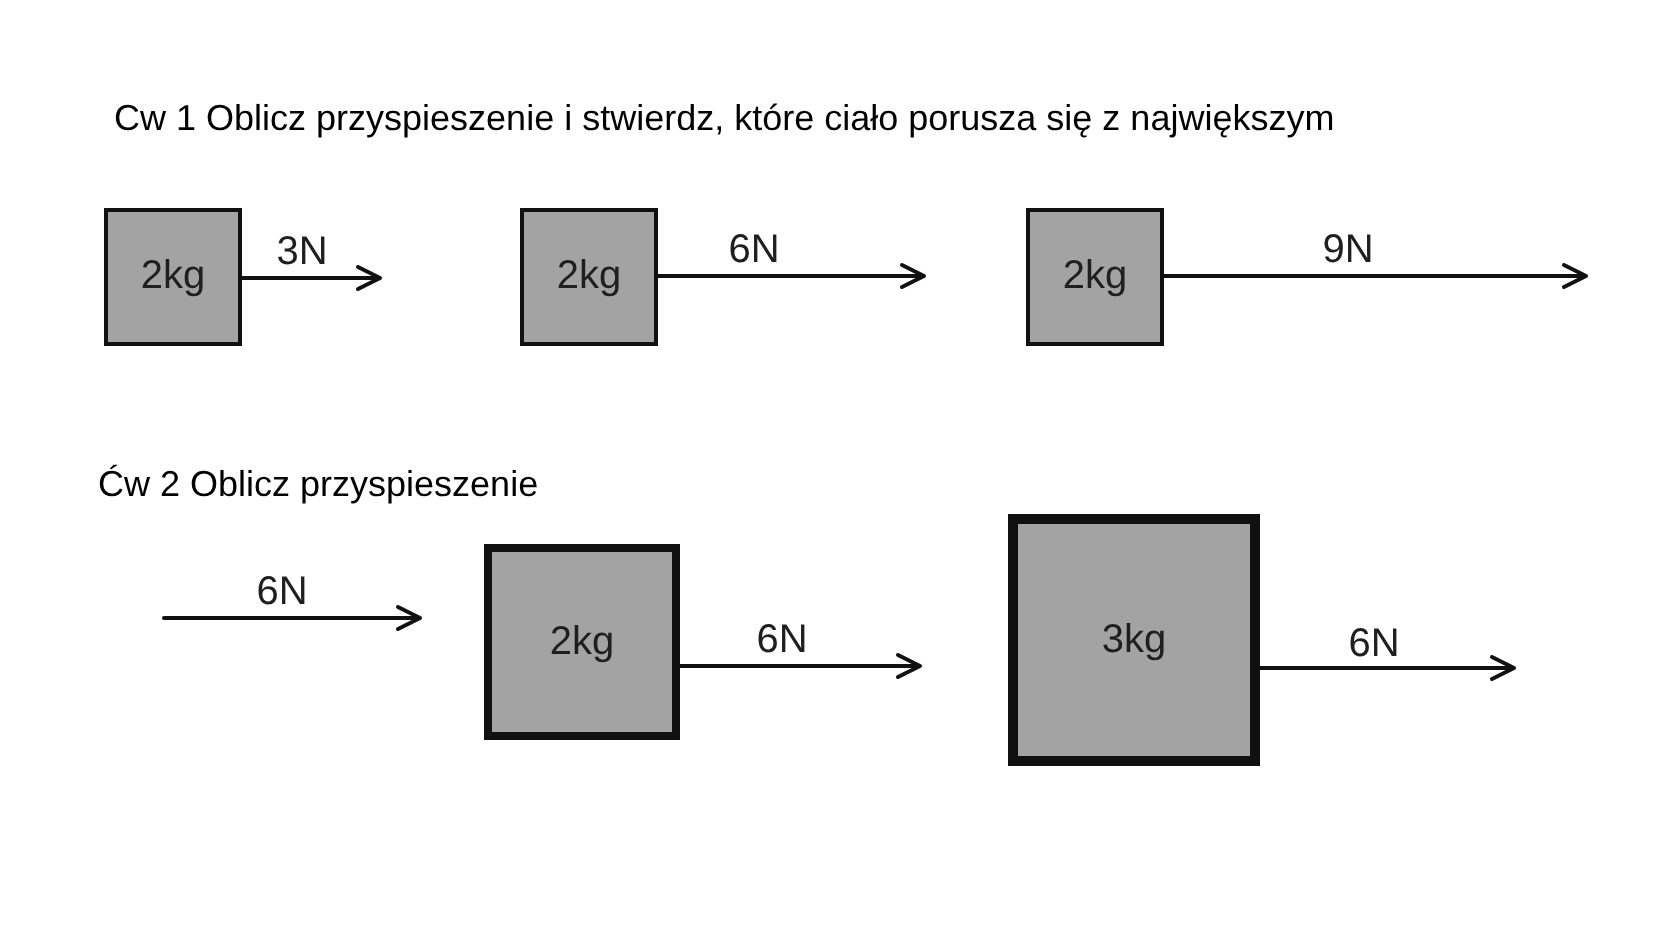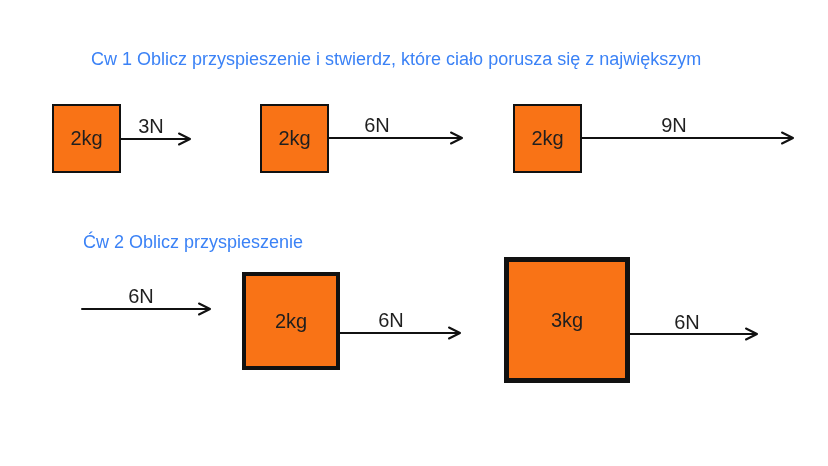--- a/index.html
+++ b/index.html
@@ -14,32 +14,31 @@
     background: #ffffff;
     font-family: "Liberation Sans", "DejaVu Sans", sans-serif;
     color: #212121;
     overflow: hidden;
   }
   .title {
     position: absolute;
     font-size: 18px;
     line-height: 22px;
     white-space: nowrap;
-    color: #3b82f6;
-    margin-left: 34px;
+    color: #000000;
   }
   .t1 { left: 57px; top: 48px; }
   .t2 { left: 49px; top: 231px; }
 
   .mass-box {
     position: absolute;
     box-sizing: border-box;
     border-style: solid;
     border-color: #111111;
-    background: #f97316;
+    background: #a3a3a3;
     display: flex;
     align-items: center;
     justify-content: center;
     font-size: 20px;
     color: #1f1f1f;
   }
   .b-a1 { left: 52px;  top: 104px; width: 69px;  height: 69px;  border-width: 2px; }
   .b-a2 { left: 260px; top: 104px; width: 69px;  height: 69px;  border-width: 2px; }
   .b-a3 { left: 513px; top: 104px; width: 69px;  height: 69px;  border-width: 2px; }
   .b-b1 { left: 33px;  top: 282px; width: 49px;  height: 50px;  border-width: 2px; }

